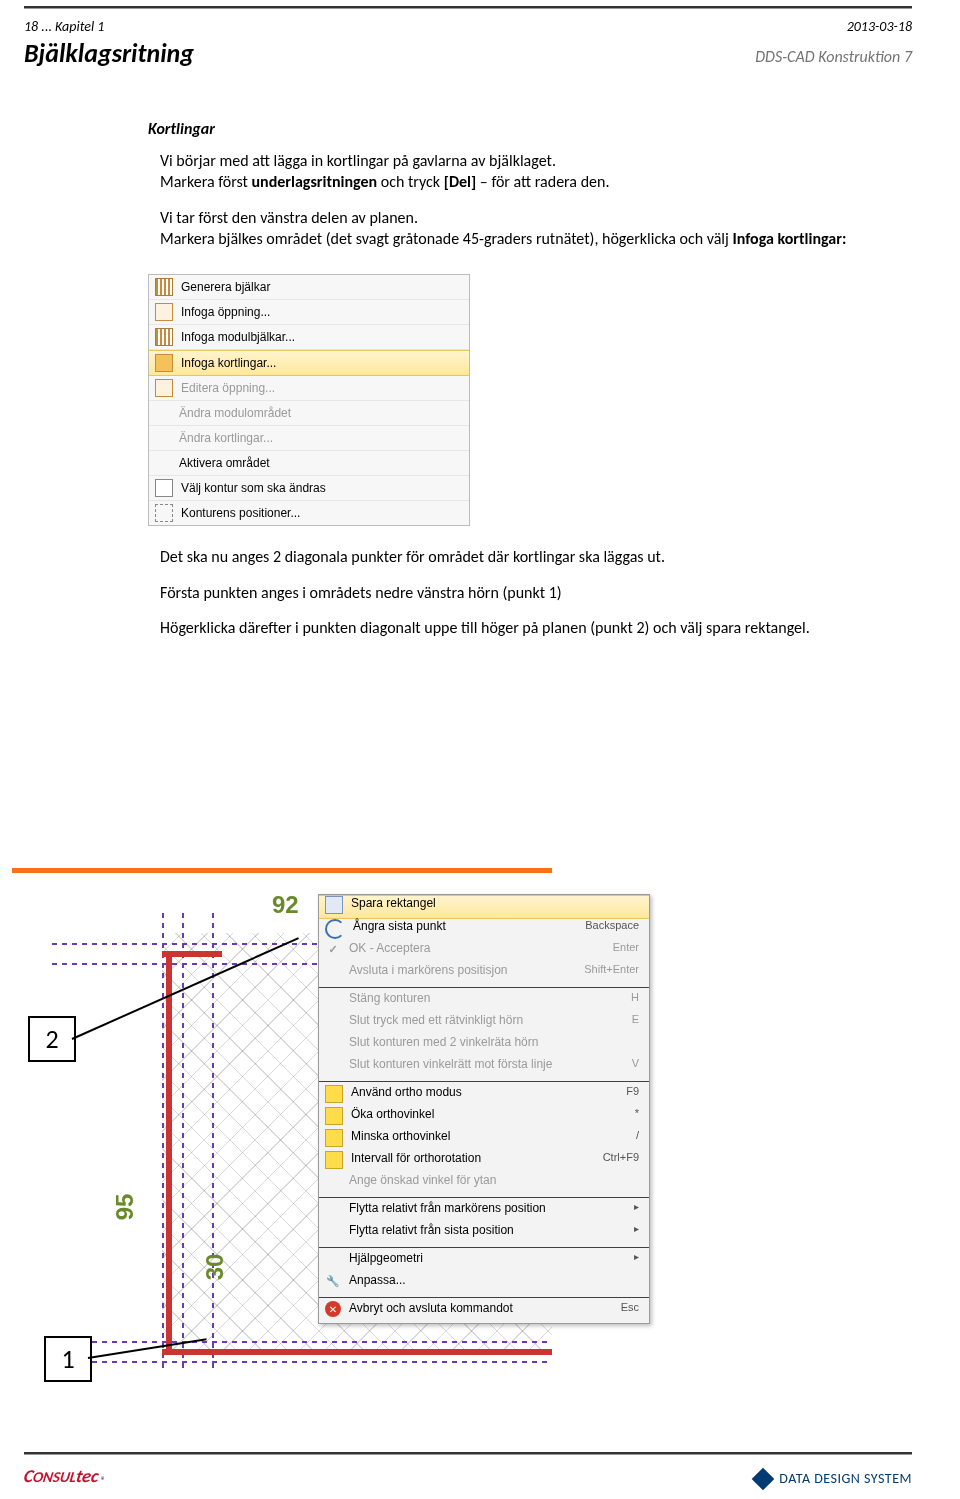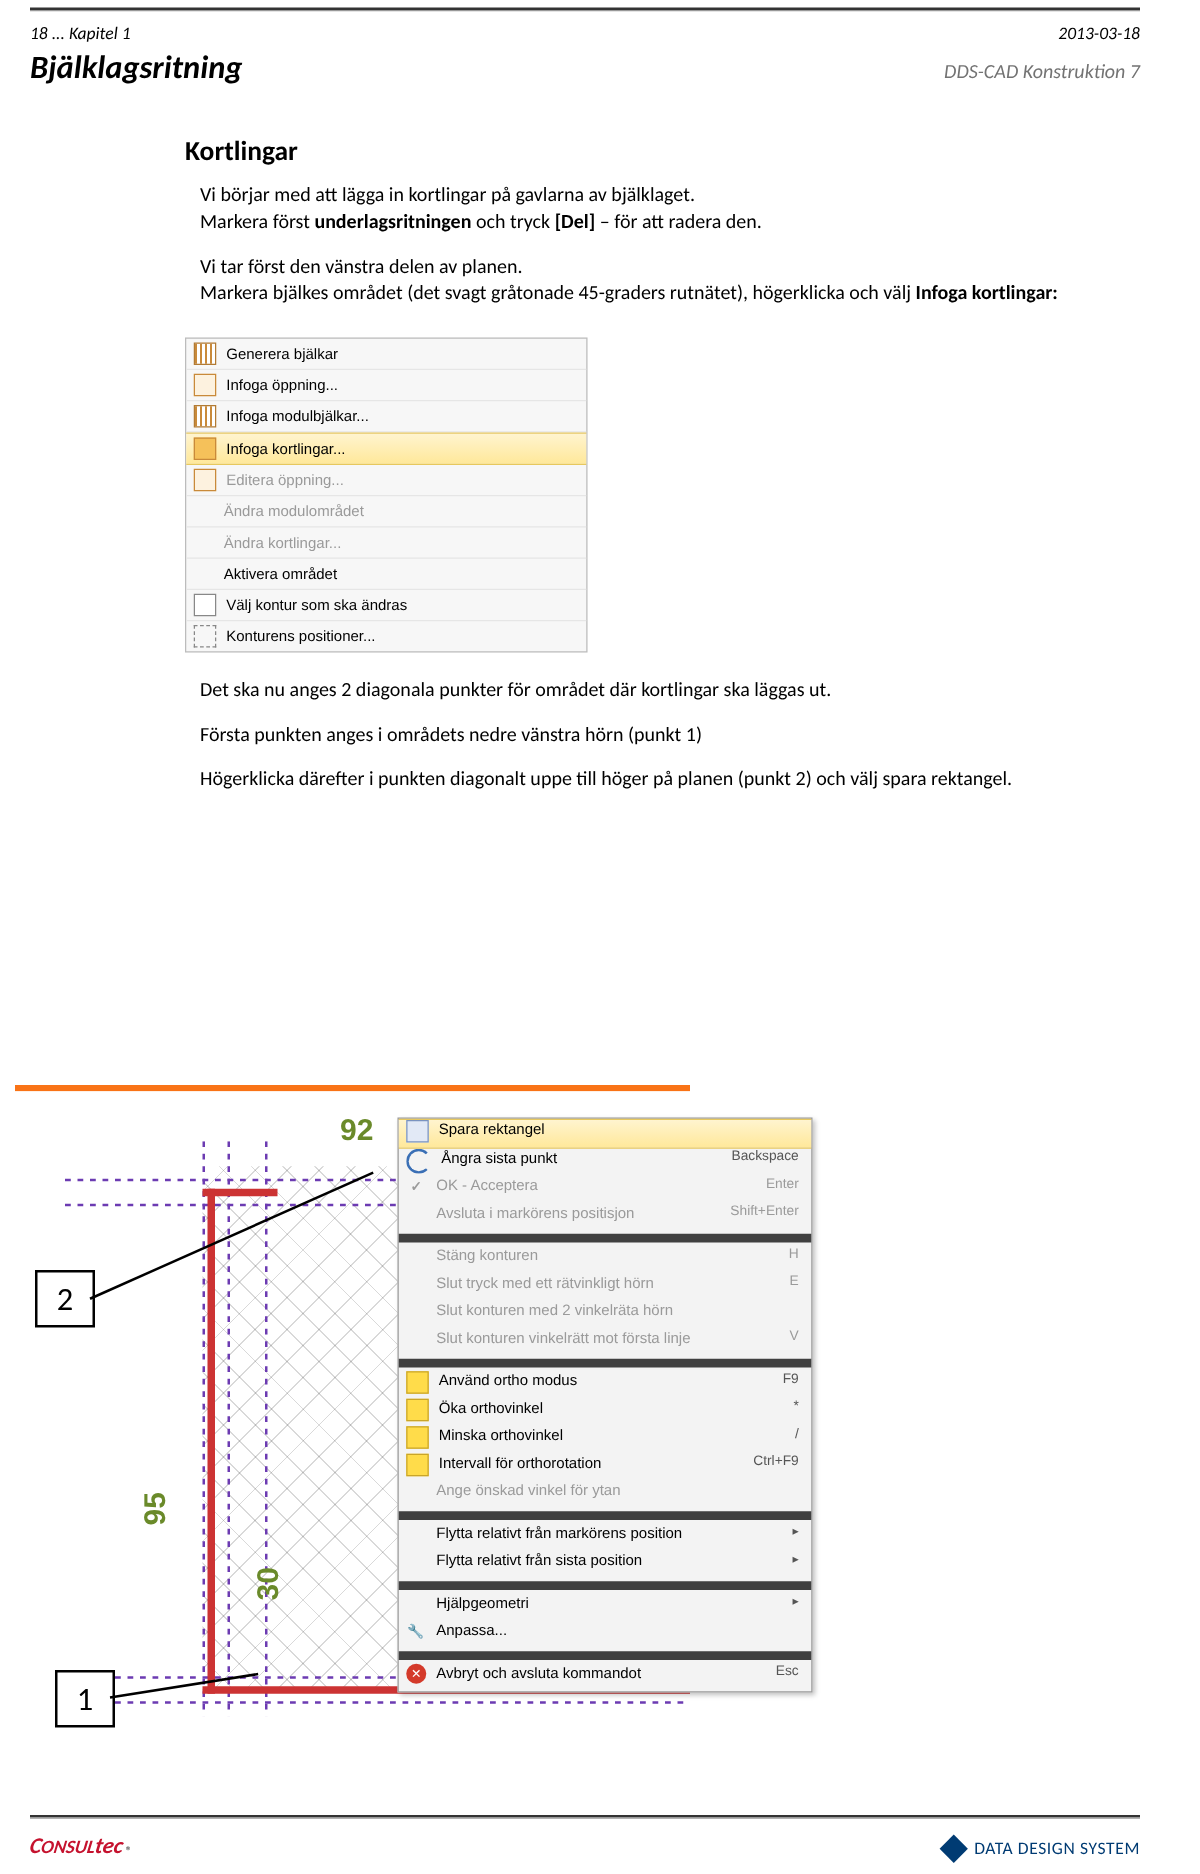--- a/index.html
+++ b/index.html
@@ -4,31 +4,31 @@
 <style>
 html,body{margin:0;padding:0;background:#fff;font-family:Calibri,"Segoe UI",Arial,sans-serif;color:#000}
 .page{width:960px;height:1499px;position:relative;margin:0 auto;background:#fff}
 .hdr{position:absolute;top:12px;left:0;right:0;padding:0 48px 0 24px}
 .hdr .top{display:flex;justify-content:space-between;font-size:14px;font-style:italic}
 .hdr .row2{display:flex;justify-content:space-between;align-items:baseline;margin-top:2px}
 .hdr .title{font-size:26px;font-style:italic;font-weight:700}
 .hdr .sub{font-size:16px;font-style:italic;color:#737373}
 .rule{margin:6px 48px 0 24px;border-top:2px solid #333;border-bottom:1px solid #999;height:0}
 .content{position:absolute;top:96px;left:148px;right:80px;font-size:16px;line-height:1.35}
-.content h2{font-size:22px;font-weight:700;margin:4px 0 10px 0}
+.content h2{font-size:16px;font-style:italic;font-weight:700;margin:16px 0 10px 0}
 .content p{margin:0 0 14px 12px}
 .content .bold{font-weight:700}
 .menu1{margin:24px 0 16px 0;width:320px;background:#f7f7f7;border:1px solid #bcbcbc;font-family:"Segoe UI",Tahoma,sans-serif;font-size:12px}
 .menu1 .mi{display:flex;align-items:center;height:24px;padding:0 10px 0 6px;gap:8px;border-bottom:1px solid #e6e6e6}
 .menu1 .mi:last-child{border-bottom:none}
 .menu1 .mi.hi{background:linear-gradient(#fff4cf,#ffe89a);border:1px solid #e7c85e;border-left:none;border-right:none}
 .menu1 .mi.dis span{color:#9a9a9a}
 .menu2{position:absolute;width:330px;background:#f3f3f3;border:1px solid #9a9a9a;font-family:"Segoe UI",Tahoma,sans-serif;font-size:12px;box-shadow:2px 2px 4px rgba(0,0,0,.25)}
 .menu2 .mi{display:flex;align-items:flex-start;height:22px;padding:0 10px 0 6px;gap:8px}
-.menu2 .mi.sep{border-top:7px solid #404040;margin-top:2px;padding-top:3px}
+.menu2 .mi.sep{border-top:1px solid #404040;margin-top:2px;padding-top:3px}
 .menu2 .mi.hi{background:linear-gradient(#fff4cf,#ffe89a);border-top:1px solid #e7c85e;border-bottom:1px solid #e7c85e}
 .menu2 .mi.dis span{color:#9a9a9a}
 .menu2 .mi .lbl{flex:1}
 .menu2 .mi .sc{color:#555;font-size:11px}
 .menu2 .mi .ar{color:#555;font-size:10px}
 .ico{width:16px;height:16px;display:inline-flex;align-items:center;justify-content:center;font-size:11px;flex:none}
 .ico.bars{background:repeating-linear-gradient(90deg,#c98a3a 0 2px,#fff 2px 4px);border:1px solid #b27b34}
 .ico.box{border:1px solid #c98a3a;background:#fdf2df}
 .ico.box.hi{background:#f5c15a}
 .ico.sq{border:1px solid #888;background:#fff}

